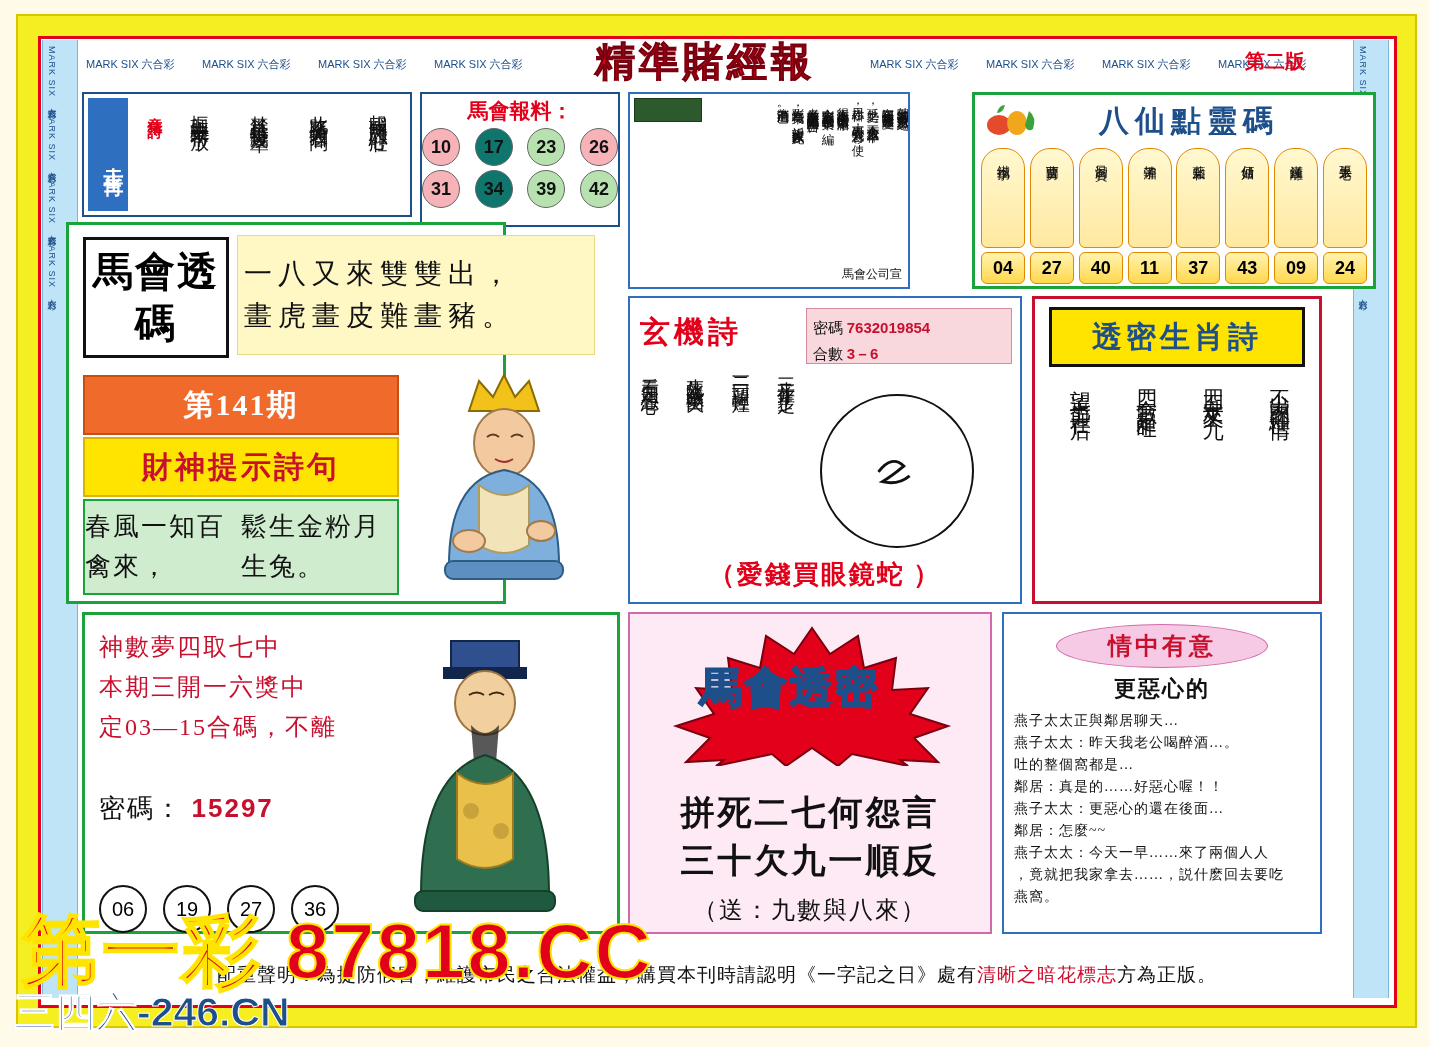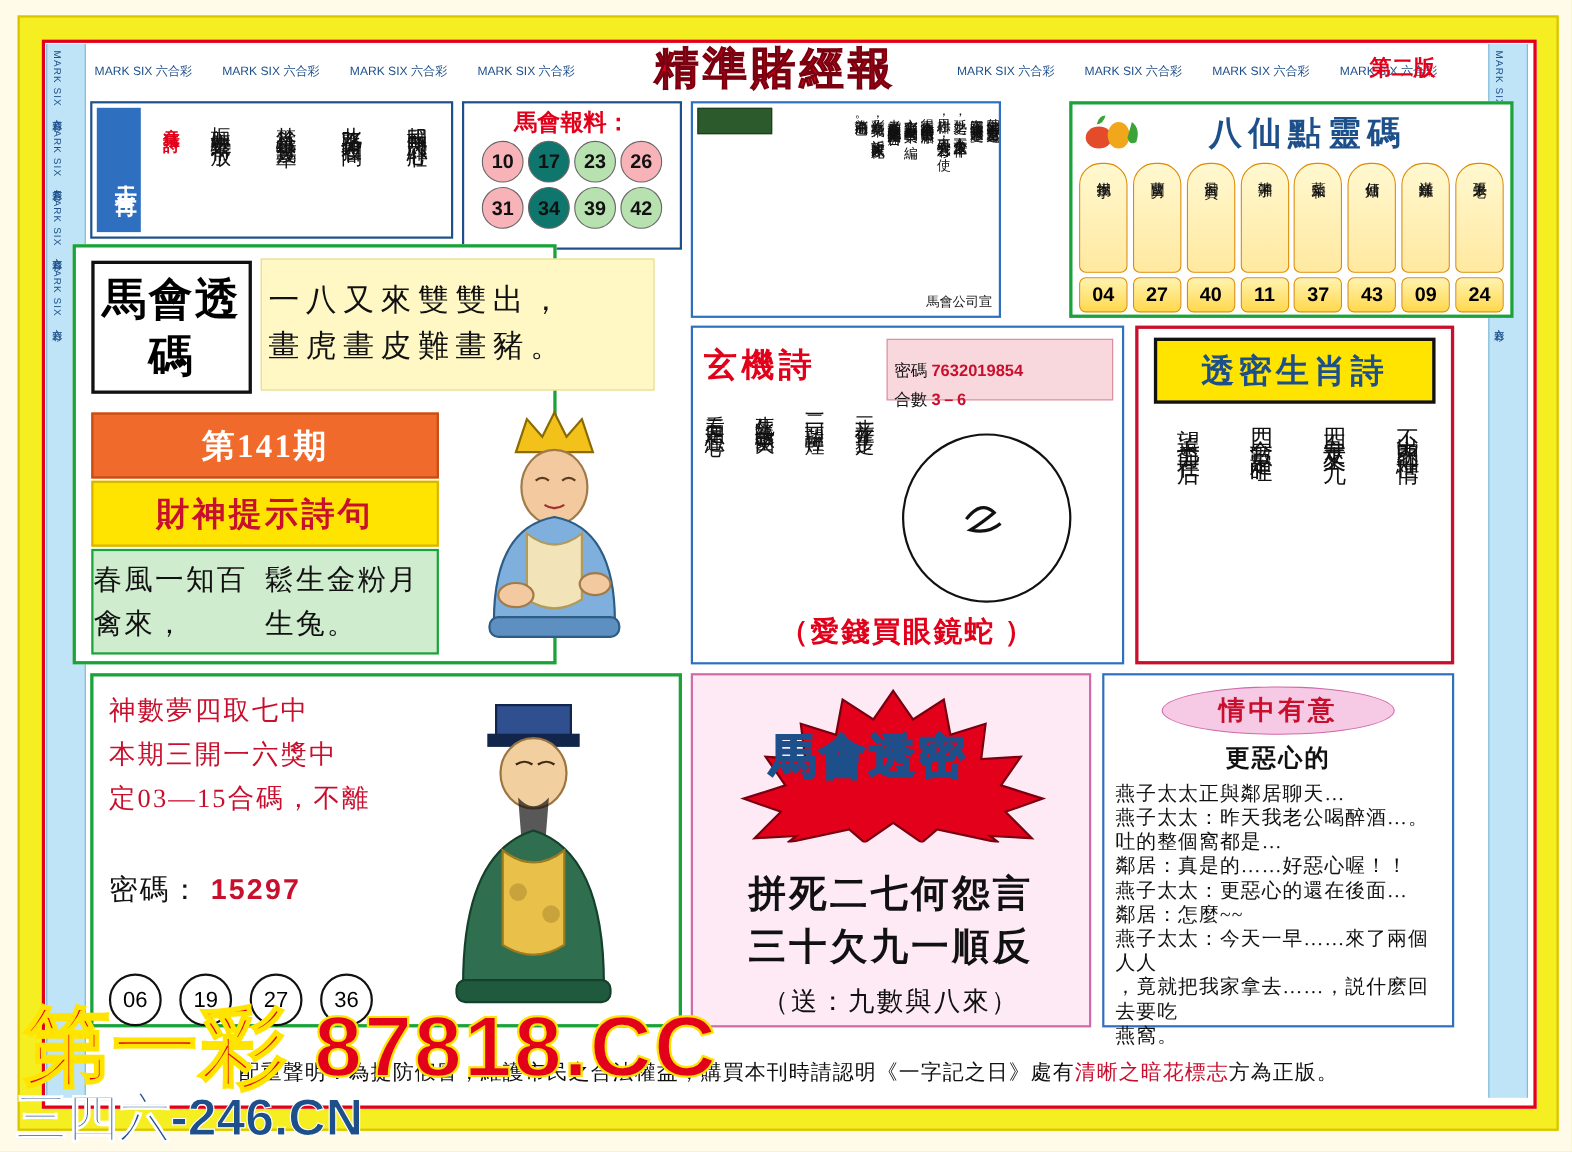--- a/index.html
+++ b/index.html
@@ -81,21 +81,21 @@
   #zodiac .poem{
     position:absolute;left:86px;top:6px;width:238px;height:112px;
     display:flex;flex-direction:row-reverse;justify-content:space-around;
   }
   #zodiac .poem span{
     writing-mode:vertical-rl;font-size:19px;color:#111;letter-spacing:3px;
   }
   
   #tips{left:420px;top:92px;width:200px;height:135px;border:2px solid #1d4f8a;background:#fff;}
   #tips .hd{font-size:21px;color:#e2001a;font-weight:bold;text-align:center;padding:3px 0 1px;}
-  #tips .nums{display:flex;flex-direction:column;gap:4px;padding:2px 16px;}
+  #tips .nums{display:flex;flex-direction:column;gap:4px;padding:2px 0;}
   #tips .row{display:flex;justify-content:space-between;}
   .ball{
     width:36px;height:36px;border-radius:50%;
     display:flex;align-items:center;justify-content:center;
     font-size:18px;font-weight:bold;color:#111;
     font-family:"Liberation Sans", sans-serif;
     border:1px solid #666;
   }
   .ball.red{background:#f8b3b9;}
   .ball.blue{background:#0f766e;}
@@ -170,21 +170,21 @@
     display:flex;flex-direction:row;align-items:center;justify-content:center;
   }
   #matou .green div{font-size:26px;letter-spacing:2px;color:#111;line-height:40px;}
   
   .figure{position:absolute;}
   
   #xuanji{left:628px;top:296px;width:394px;height:308px;border:2px solid #2f6fbf;background:#fff;}
   #xuanji .t{position:absolute;left:10px;top:14px;font-size:30px;font-weight:bold;color:#e2001a;letter-spacing:4px;}
   #xuanji .codebox{
     position:absolute;left:176px;top:10px;width:206px;height:56px;background:#f8d7dd;border:1px solid #d78a9b;
-    padding:16px 6px;box-sizing:border-box;
+    padding:6px 6px;box-sizing:border-box;
   }
   #xuanji .codebox div{font-size:15px;color:#111;line-height:25px;}
   #xuanji .codebox b{color:#c8102e;font-family:"Liberation Sans", sans-serif;font-weight:bold;}
   #xuanji .verse{
     position:absolute;left:8px;top:66px;width:160px;height:180px;
     display:flex;flex-direction:row-reverse;justify-content:space-between;
   }
   #xuanji .verse span{writing-mode:vertical-rl;font-size:18px;letter-spacing:3px;color:#111;}
   #xuanji .circle{
     position:absolute;left:190px;top:96px;width:150px;height:150px;border:2px solid #111;border-radius:50%;
@@ -243,38 +243,38 @@
   
   #qing{left:1002px;top:612px;width:320px;height:322px;border:2px solid #2f6fbf;background:#fff;}
   #qing .oval{
     margin:10px auto 0;width:210px;height:42px;border-radius:50%;
     background:#f6c9e4;border:1px solid #d06aa8;
     display:flex;align-items:center;justify-content:center;
     font-size:24px;font-weight:bold;color:#c8102e;letter-spacing:3px;
   }
   #qing .sub{text-align:center;font-size:22px;font-weight:bold;color:#111;margin-top:6px;letter-spacing:2px;}
   #qing .story{padding:6px 10px 0;}
-  #qing .story div{font-size:18px;line-height:22px;color:#111;letter-spacing:1px;}
+  #qing .story div{font-size:14px;line-height:22px;color:#111;letter-spacing:1px;}
   
   .footer{
     position:absolute;left:52px;top:962px;width:1330px;text-align:center;
     font-size:19px;color:#111;letter-spacing:1px;white-space:nowrap;
   }
   .footer .red{color:#c8102e;}
   
   .wm1{
     position:absolute;left:22px;top:900px;
     font-size:78px;font-weight:bold;color:#e2001a;
     -webkit-text-stroke:2px #ffe400;
     letter-spacing:2px;
     font-family:"Liberation Sans", sans-serif;
   }
   .wm2{
     position:absolute;left:14px;top:985px;
-    font-size:47px;font-weight:bold;color:#1d4f8a;
+    font-size:41px;font-weight:bold;color:#1d4f8a;
     -webkit-text-stroke:1px #fff;
     font-family:"Liberation Sans", sans-serif;
   }
 </style>
 </head>
 <body>
 
 <div class="page">
   <div class="outer-frame"></div>
   <div class="red-frame"></div>

